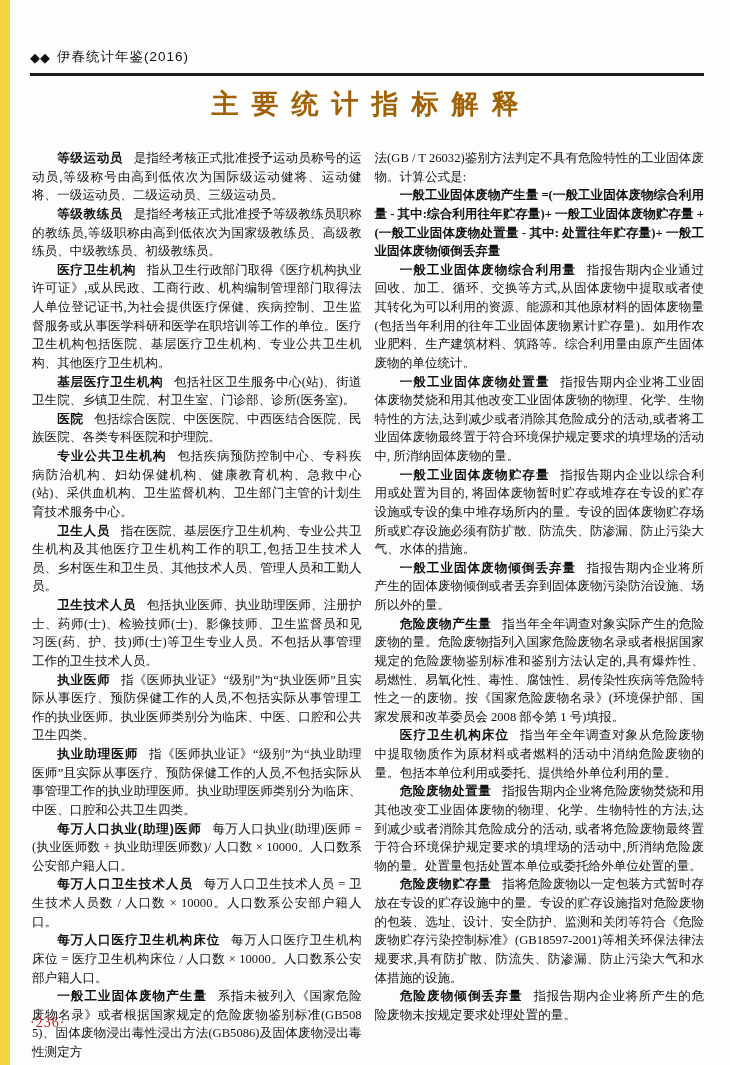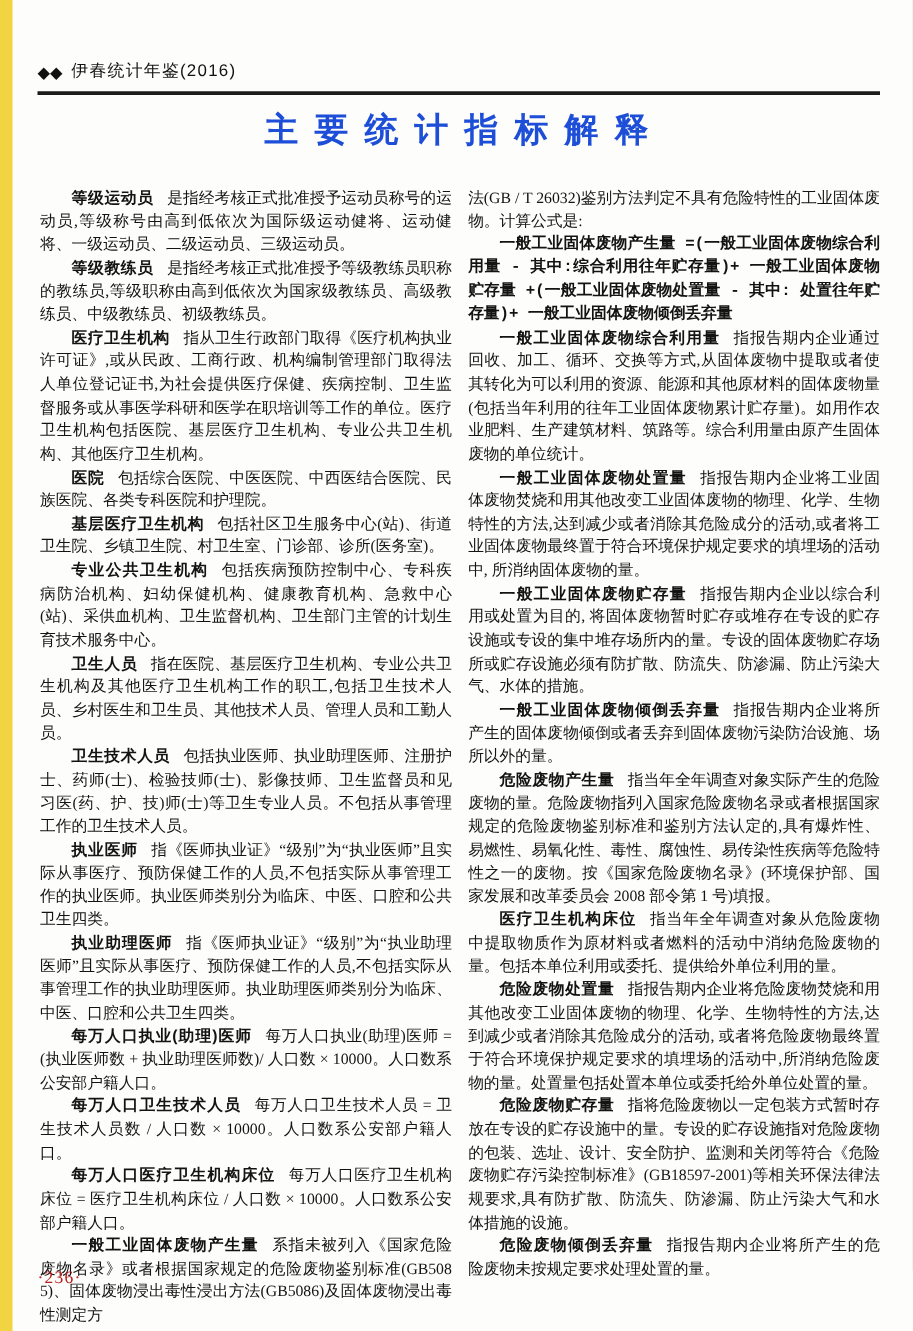--- a/index.html
+++ b/index.html
@@ -34,21 +34,21 @@
     line-height:1;
   }
   .title{
     position:absolute;top:86px;left:0;width:100%;
     margin:0;
     text-align:center;
     font-size:27px;
     font-weight:bold;
     letter-spacing:13px;
     text-indent:13px;
-    color:#1d4ed8;
+    color:#a16207;
     font-family:"Liberation Serif","DejaVu Serif",serif;
   }
   .columns{
     position:absolute;top:149px;left:32px;right:26px;
     display:flex;
     gap:13px;
   }
   .col{
     width:329.5px;
     font-size:12.6px;
@@ -62,21 +62,21 @@
     text-indent:2em;
     word-break:break-all;
   }
   .para b{
     font-family:"Liberation Sans","DejaVu Sans",sans-serif;
     font-weight:700;
     margin-right:0.85em;
     letter-spacing:0.5px;
   }
   .para.continuation{text-indent:0;}
-  .para.formula{font-weight:bold;font-family:Liberation Mono, monospace;}
+  .para.formula{font-weight:bold;}
   .footer{
     position:absolute;left:30px;bottom:34px;
     font-size:14px;
     letter-spacing:1px;
     color:#b91c1c;
   }
 </style>
 </head>
 <body>
 
@@ -88,22 +88,22 @@
     <span class="brand">伊春统计年鉴(2016)</span>
   </div>
 
   <h1 class="title">主要统计指标解释</h1>
 
   <div class="columns">
     <div class="col">
         <p class="para"><b>等级运动员</b>是指经考核正式批准授予运动员称号的运动员,等级称号由高到低依次为国际级运动健将、运动健将、一级运动员、二级运动员、三级运动员。</p>
         <p class="para"><b>等级教练员</b>是指经考核正式批准授予等级教练员职称的教练员,等级职称由高到低依次为国家级教练员、高级教练员、中级教练员、初级教练员。</p>
         <p class="para"><b>医疗卫生机构</b>指从卫生行政部门取得《医疗机构执业许可证》,或从民政、工商行政、机构编制管理部门取得法人单位登记证书,为社会提供医疗保健、疾病控制、卫生监督服务或从事医学科研和医学在职培训等工作的单位。医疗卫生机构包括医院、基层医疗卫生机构、专业公共卫生机构、其他医疗卫生机构。</p>
+        <p class="para"><b>基层医疗卫生机构</b>包括社区卫生服务中心(站)、街道卫生院、乡镇卫生院、村卫生室、门诊部、诊所(医务室)。</p>
         <p class="para"><b>医院</b>包括综合医院、中医医院、中西医结合医院、民族医院、各类专科医院和护理院。</p>
-        <p class="para"><b>基层医疗卫生机构</b>包括社区卫生服务中心(站)、街道卫生院、乡镇卫生院、村卫生室、门诊部、诊所(医务室)。</p>
         <p class="para"><b>专业公共卫生机构</b>包括疾病预防控制中心、专科疾病防治机构、妇幼保健机构、健康教育机构、急救中心(站)、采供血机构、卫生监督机构、卫生部门主管的计划生育技术服务中心。</p>
         <p class="para"><b>卫生人员</b>指在医院、基层医疗卫生机构、专业公共卫生机构及其他医疗卫生机构工作的职工,包括卫生技术人员、乡村医生和卫生员、其他技术人员、管理人员和工勤人员。</p>
         <p class="para"><b>卫生技术人员</b>包括执业医师、执业助理医师、注册护士、药师(士)、检验技师(士)、影像技师、卫生监督员和见习医(药、护、技)师(士)等卫生专业人员。不包括从事管理工作的卫生技术人员。</p>
         <p class="para"><b>执业医师</b>指《医师执业证》“级别”为“执业医师”且实际从事医疗、预防保健工作的人员,不包括实际从事管理工作的执业医师。执业医师类别分为临床、中医、口腔和公共卫生四类。</p>
         <p class="para"><b>执业助理医师</b>指《医师执业证》“级别”为“执业助理医师”且实际从事医疗、预防保健工作的人员,不包括实际从事管理工作的执业助理医师。执业助理医师类别分为临床、中医、口腔和公共卫生四类。</p>
         <p class="para"><b>每万人口执业(助理)医师</b>每万人口执业(助理)医师 =(执业医师数 + 执业助理医师数)/ 人口数 × 10000。人口数系公安部户籍人口。</p>
         <p class="para"><b>每万人口卫生技术人员</b>每万人口卫生技术人员 = 卫生技术人员数 / 人口数 × 10000。人口数系公安部户籍人口。</p>
         <p class="para"><b>每万人口医疗卫生机构床位</b>每万人口医疗卫生机构床位 = 医疗卫生机构床位 / 人口数 × 10000。人口数系公安部户籍人口。</p>
         <p class="para"><b>一般工业固体废物产生量</b>系指未被列入《国家危险废物名录》或者根据国家规定的危险废物鉴别标准(GB5085)、固体废物浸出毒性浸出方法(GB5086)及固体废物浸出毒性测定方</p>
       </div>

